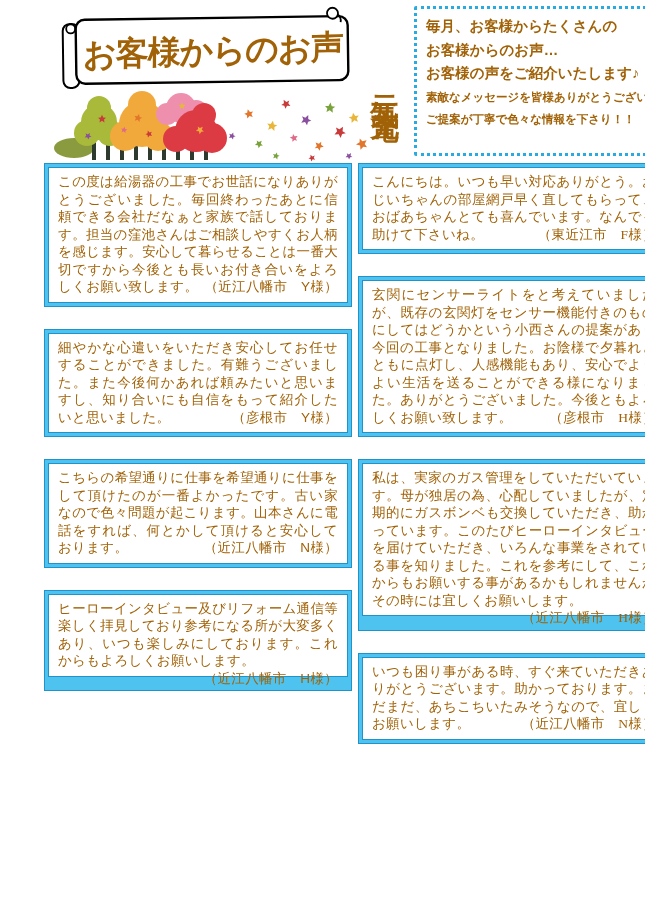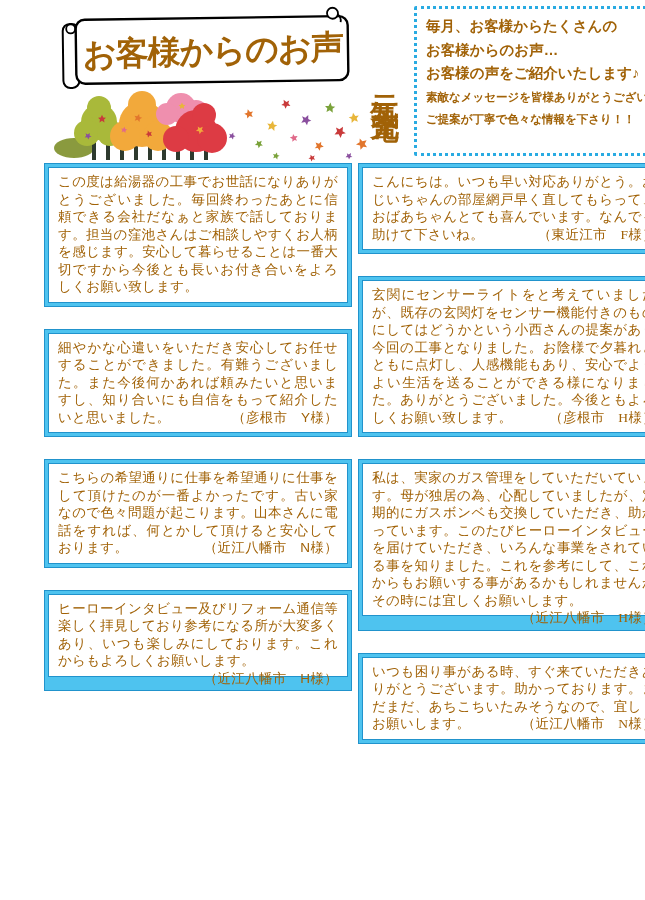--- a/index.html
+++ b/index.html
@@ -141,21 +141,21 @@
       <use href="#leaf" fill="#e2762d" transform="translate(308,58) scale(1.0) rotate(50)"></use>
       <use href="#leaf" fill="#7aa23a" transform="translate(222,70) scale(0.6) rotate(15)"></use>
       <use href="#leaf" fill="#c93a3a" transform="translate(258,72) scale(0.6) rotate(-25)"></use>
       <use href="#leaf" fill="#8a4f9e" transform="translate(295,70) scale(0.6) rotate(35)"></use>
     </g>
   </svg>
 
   <div class="col left">
     <div class="vbox">
         <div class="inner">
-      <p class="vtext"><span>この度は給湯器の工事でお世話になりありがとうございました。毎回終わったあとに信頼できる会社だなぁと家族で話しております。担当の窪池さんはご相談しやすくお人柄を感じます。安心して暮らせることは一番大切ですから今後とも長いお付き合いをよろしくお願い致します。</span></p>
+      <p class="vtext"><span>この度は給湯器の工事でお世話になりありがとうございました。毎回終わったあとに信頼できる会社だなぁと家族で話しております。担当の窪池さんはご相談しやすくお人柄を感じます。安心して暮らせることは一番大切ですから今後とも長いお付き合いをよろしくお願い致します。</span><span class="attr">（近江八幡市　Y様）</span></p>
     </div>
       </div>
     <div class="vbox">
         <div class="inner">
       <p class="vtext"><span>細やかな心遣いをいただき安心してお任せすることができました。有難うございました。また今後何かあれば頼みたいと思いますし、知り合いにも自信をもって紹介したいと思いました。</span><span class="attr">（彦根市　Y様）</span></p>
     </div>
       </div>
     <div class="vbox">
         <div class="inner">
       <p class="vtext"><span>こちらの希望通りに仕事を希望通りに仕事をして頂けたのが一番よかったです。古い家なので色々問題が起こります。山本さんに電話をすれば、何とかして頂けると安心しております。</span><span class="attr">（近江八幡市　N様）</span></p>

